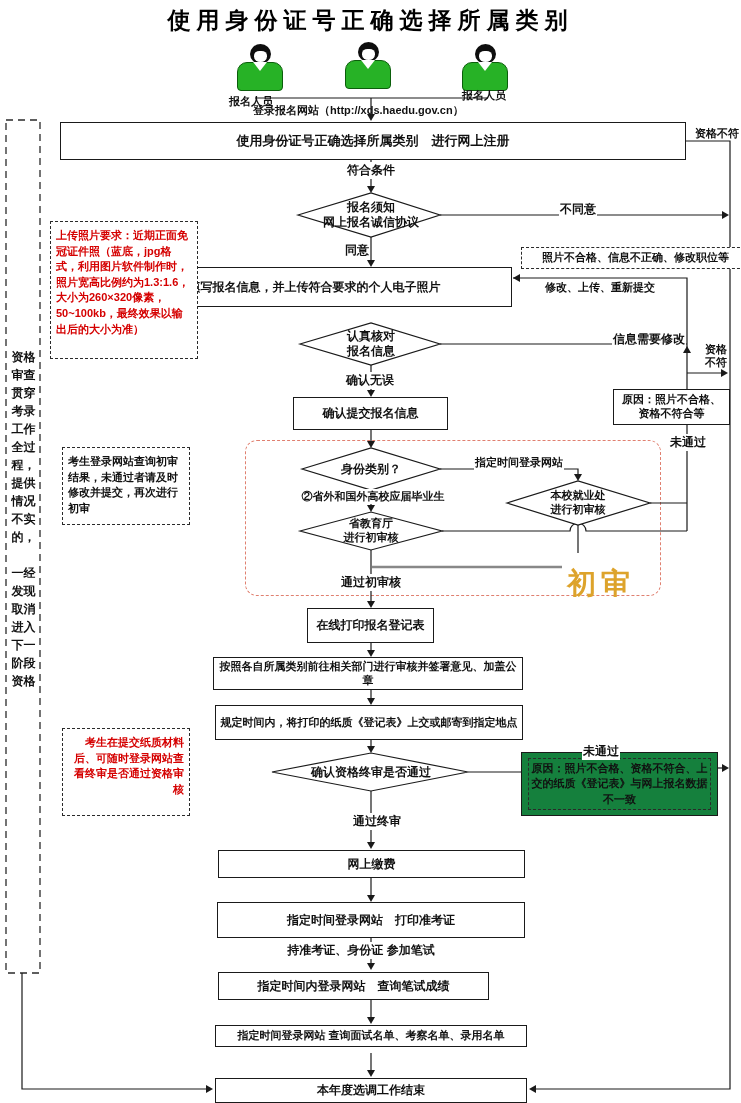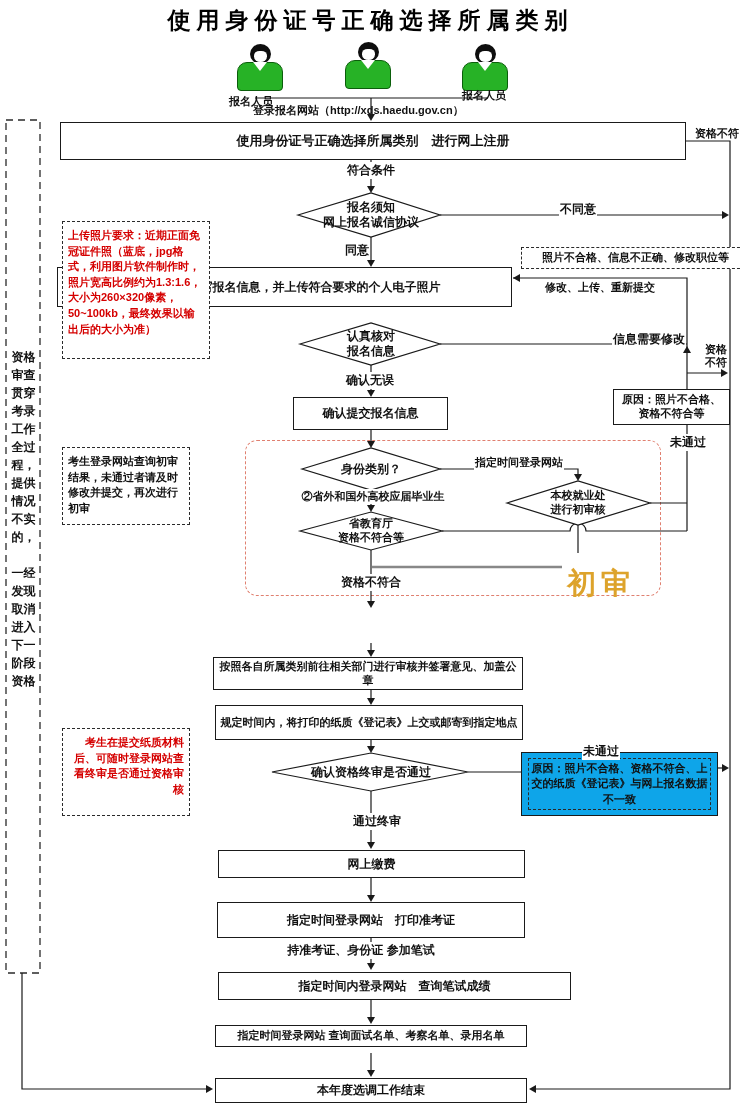--- a/index.html
+++ b/index.html
@@ -20,21 +20,21 @@
   .lbl.f11{font-size:11px;}
   .pre{white-space:pre-line;}
   .dtext{position:absolute;z-index:4;font-weight:700;font-size:12px;color:#111;text-align:center;
          transform:translate(-50%,-50%);line-height:1.25;white-space:pre-line;background:transparent;}
   .dashbox{position:absolute;z-index:3;border:1.5px dashed #2a2a2a;font-weight:700;font-size:11px;
            line-height:1.42;color:#111;padding:6px 5px;background:#fff;box-sizing:border-box;}
   .red{color:#d50000;}
   .round-dash{position:absolute;z-index:0;border:1.6px dashed #e08070;border-radius:12px;}
   .chushen{position:absolute;z-index:4;font-size:29px;font-weight:700;color:#dda32b;
            letter-spacing:5px;font-family:"Liberation Serif",serif;margin-top:19px;}
-  .reason2-outer{position:absolute;z-index:3;background:#0ea5e9;border:1.3px solid #1a1a1a;box-sizing:border-box;}
+  .reason2-outer{position:absolute;z-index:3;background:#15803d;border:1.3px solid #1a1a1a;box-sizing:border-box;}
   .reason2-inner{margin:5px 6px;border:1.3px dashed #2a2a2a;font-weight:700;font-size:11px;
                  line-height:1.4;text-align:center;padding:2px 2px;color:#111;}
   .bracket-text{position:absolute;z-index:4;font-weight:700;font-size:12px;line-height:1.5;
                 text-align:center;white-space:pre-line;color:#111;background:#fff;}
   .person{position:absolute;z-index:2;width:46px;}
   .person .head{width:21px;height:20px;background:#0e0e0e;border-radius:50%;margin:0 auto;position:relative;}
   .person .head::after{content:"";position:absolute;left:4px;top:7px;width:13px;height:11px;
                        background:#fff;border-radius:50% 50% 60% 60%;}
   .person .torso{width:46px;height:29px;background:#27b226;border:1.5px solid #0b5e0b;
                  border-radius:10px 10px 4px 4px;margin-top:-2px;position:relative;box-sizing:border-box;}
@@ -135,65 +135,66 @@
   </div>
   <div class="lbl noc nobg f11" style="left:228px;top:94px;">报名人员</div>
   <div class="lbl noc nobg f11" style="left:461px;top:88px;">报名人员</div>
   <div class="lbl noc nobg f11" style="left:252px;top:103px;">登录报名网站（http://xds.haedu.gov.cn）</div>
 
   <div class="round-dash" style="left:245px;top:440px;width:414px;height:154px;"></div>
 
   <div class="fbox f13" style="left:60px;top:122px;width:626px;height:38px;text-align:center;">使用身份证号正确选择所属类别　进行网上注册</div>
   <div class="fbox" style="left:57px;top:267px;width:455px;height:40px;">按要求正确填写报名信息，并上传符合要求的个人电子照片</div>
   <div class="fbox" style="left:293px;top:397px;width:155px;height:33px;">确认提交报名信息</div>
+  <div class="fbox" style="left:307px;top:608px;width:127px;height:35px;">在线打印报名登记表</div>
   <div class="fbox f11" style="left:213px;top:657px;width:310px;height:33px;">按照各自所属类别前往相关部门进行审核并签署意见、加盖公章</div>
   <div class="fbox f11" style="left:215px;top:705px;width:308px;height:35px;">规定时间内，将打印的纸质《登记表》上交或邮寄到指定地点</div>
   <div class="fbox" style="left:218px;top:850px;width:307px;height:28px;">网上缴费</div>
   <div class="fbox" style="left:217px;top:902px;width:308px;height:36px;">指定时间登录网站　打印准考证</div>
-  <div class="fbox" style="left:218px;top:972px;width:353px;height:28px;">指定时间内登录网站　查询笔试成绩</div>
+  <div class="fbox" style="left:218px;top:972px;width:271px;height:28px;">指定时间内登录网站　查询笔试成绩</div>
   <div class="fbox f11" style="left:215px;top:1025px;width:312px;height:22px;">指定时间登录网站 查询面试名单、考察名单、录用名单</div>
   <div class="fbox" style="left:215px;top:1078px;width:312px;height:25px;border-width:1.6px;">本年度选调工作结束</div>
 
   <div class="dashbox" style="left:521px;top:247px;padding:2px 20px;white-space:nowrap;">照片不合格、信息不正确、修改职位等</div>
   <div class="fbox f11 pre" style="left:613px;top:389px;width:117px;height:36px;">原因：照片不合格、
 资格不符合等</div>
   <div class="reason2-outer" style="left:521px;top:752px;width:197px;height:64px;">
     <div class="reason2-inner">原因：照片不合格、资格不符合、上交的纸质《登记表》与网上报名数据不一致</div>
   </div>
 
   <div class="dtext" style="left:371px;top:215px;">报名须知
 网上报名诚信协议</div>
   <div class="dtext" style="left:371px;top:344px;">认真核对
 报名信息</div>
   <div class="dtext" style="left:371px;top:469px;">身份类别？</div>
   <div class="dtext" style="left:578px;top:503px;font-size:11px;">本校就业处
 进行初审核</div>
   <div class="dtext" style="left:371px;top:531px;font-size:11px;">省教育厅
-资格不符合等</div>
+进行初审核</div>
   <div class="dtext" style="left:371px;top:772px;">确认资格终审是否通过</div>
 
   <div class="lbl" style="left:371px;top:162px;">符合条件</div>
   <div class="lbl" style="left:578px;top:201px;">不同意</div>
   <div class="lbl" style="left:357px;top:242px;">同意</div>
   <div class="lbl f11" style="left:600px;top:280px;">修改、上传、重新提交</div>
   <div class="lbl" style="left:649px;top:331px;">信息需要修改</div>
   <div class="lbl f11 pre" style="left:716px;top:343px;line-height:1.15;text-align:center;">资格
 不符</div>
   <div class="lbl" style="left:370px;top:372px;">确认无误</div>
   <div class="lbl" style="left:688px;top:434px;">未通过</div>
   <div class="lbl f11" style="left:519px;top:455px;">指定时间登录网站</div>
   <div class="lbl f11" style="left:373px;top:489px;">②省外和国外高校应届毕业生</div>
-  <div class="lbl" style="left:371px;top:574px;">资格不符合</div>
+  <div class="lbl" style="left:371px;top:574px;">通过初审核</div>
   <div class="chushen" style="left:567px;top:545px;">初审</div>
   <div class="lbl" style="left:601px;top:743px;">未通过</div>
   <div class="lbl" style="left:377px;top:813px;">通过终审</div>
   <div class="lbl" style="left:361px;top:942px;">持准考证、身份证 参加笔试</div>
   <div class="lbl noc nobg f11" style="left:694px;top:126px;">资格不符</div>
 
-  <div class="dashbox red" style="left:50px;top:221px;width:148px;height:138px;margin-left:12px;">上传照片要求：近期正面免冠证件照（蓝底，jpg格式，利用图片软件制作时，照片宽高比例约为1.3:1.6，大小为260×320像素，50~100kb，最终效果以输出后的大小为准）</div>
+  <div class="dashbox red" style="left:50px;top:221px;width:148px;height:138px;">上传照片要求：近期正面免冠证件照（蓝底，jpg格式，利用图片软件制作时，照片宽高比例约为1.3:1.6，大小为260×320像素，50~100kb，最终效果以输出后的大小为准）</div>
   <div class="dashbox" style="left:62px;top:447px;width:128px;height:78px;">考生登录网站查询初审结果，未通过者请及时修改并提交，再次进行初审</div>
   <div class="dashbox red" style="left:62px;top:728px;width:128px;height:88px;text-align:right;">考生在提交纸质材料后、可随时登录网站查看终审是否通过资格审核</div>
   <div class="bracket-text" style="left:9px;top:348px;width:29px;">资格
 审查
 贯穿
 考录
 工作
 全过
 程，
 提供

